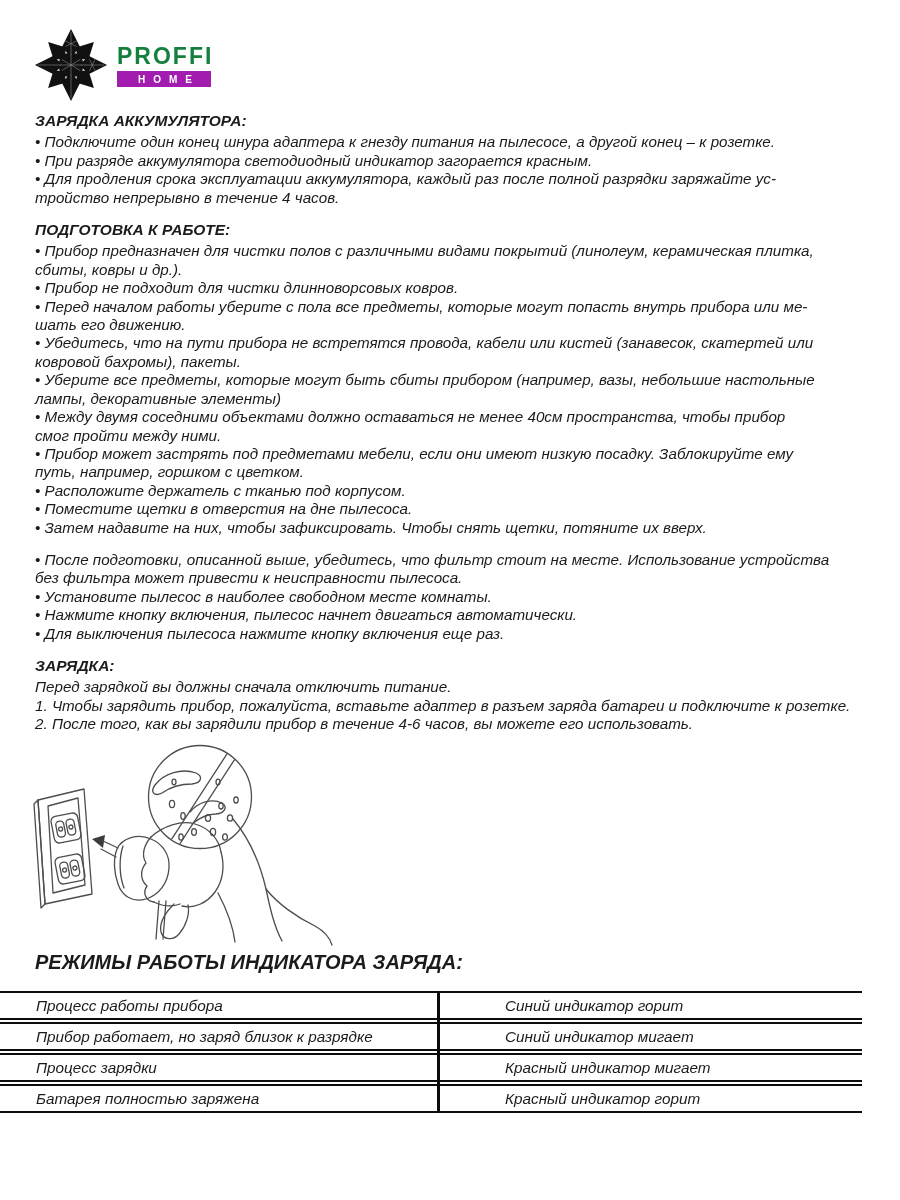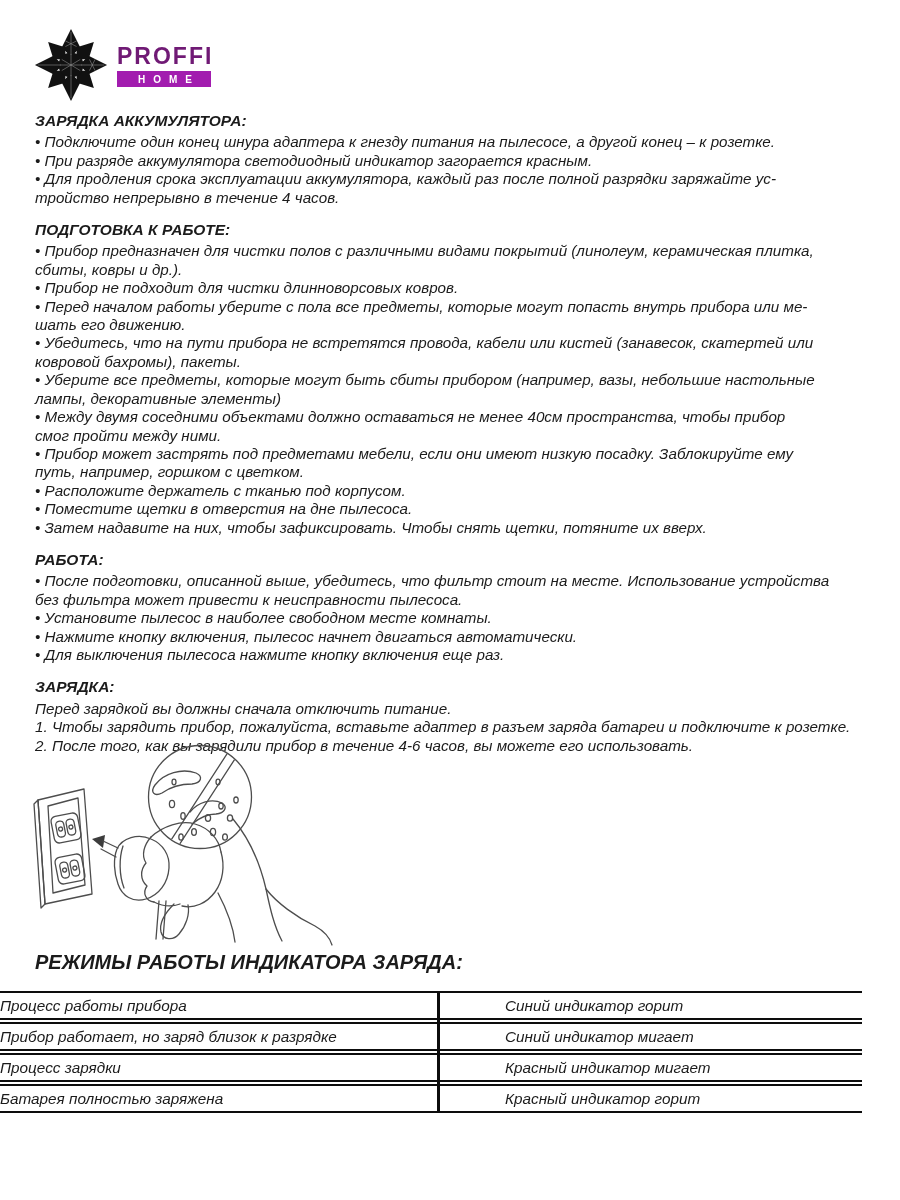--- a/index.html
+++ b/index.html
@@ -7,21 +7,21 @@
     position:relative; width:900px; height:1200px; background:#ffffff;
     overflow:hidden; color:#1b1b1b;
     font-family:"Liberation Sans", sans-serif;
   }
   
   .logo { position:absolute; left:34px; top:26px; display:flex; }
   .logo-sun { width:74px; height:78px; }
   .logo-text { margin-left:9px; margin-top:19px; }
   .brand {
     font-weight:bold; font-size:23px; line-height:1; letter-spacing:2px;
-    color:#701a75; font-family:"Liberation Sans", sans-serif;
+    color:#15803d; font-family:"Liberation Sans", sans-serif;
   }
   .home-bar {
     margin-top:3px; width:94px; height:16px; background:#a21caf; color:#fff;
     font-size:10px; font-weight:bold; letter-spacing:8px; text-indent:10px;
     display:flex; align-items:center; justify-content:center;
     box-sizing:border-box;
   }
   
   #content { position:absolute; left:35px; top:112px; width:840px; font-style:italic; }
   .sec { margin:0 0 14px 0; }
@@ -42,21 +42,21 @@
     font-style:italic;
   }
   .tbl { position:absolute; left:0; top:991px; width:862px; }
   .tbl .row {
     display:flex; align-items:center; height:25px;
     border-top:2.5px solid #0d0d0d; border-bottom:2.5px solid #0d0d0d;
     margin-bottom:2px; background:#fff;
   }
   .tbl .row:last-child { margin-bottom:0; }
   .cell { font-size:15.3px; font-style:italic; white-space:nowrap; }
-  .cell.left  { width:438px; box-sizing:border-box; }
+  .cell.left  { width:438px; padding-left:36px; box-sizing:border-box; }
   .cell.right { flex:1; padding-left:67px; }
   .vline { position:absolute; left:437px; top:0; bottom:0; width:2.5px; background:#0d0d0d; z-index:2; }
 </style>
 </head>
 <body>
 
 <div class="page">
 
   <div class="logo">
     <svg class="logo-sun" viewBox="-40 -41 80 82" xmlns="http://www.w3.org/2000/svg">
@@ -125,21 +125,20 @@
       <div class="ln">• Между двумя соседними объектами должно оставаться не менее 40см пространства, чтобы прибор</div>
       <div class="ln">смог пройти между ними.</div>
       <div class="ln">• Прибор может застрять под предметами мебели, если они имеют низкую посадку. Заблокируйте ему</div>
       <div class="ln">путь, например, горшком с цветком.</div>
       <div class="ln">• Расположите держатель с тканью под корпусом.</div>
       <div class="ln">• Поместите щетки в отверстия на дне пылесоса.</div>
       <div class="ln">• Затем надавите на них, чтобы зафиксировать. Чтобы снять щетки, потяните их вверх.</div>
     </section>
 
     <section class="sec">
-      <h2 class="h">РАБОТА:</h2>
       <div class="ln">• После подготовки, описанной выше, убедитесь, что фильтр стоит на месте. Использование устройства</div>
       <div class="ln">без фильтра может привести к неисправности пылесоса.</div>
       <div class="ln">• Установите пылесос в наиболее свободном месте комнаты.</div>
       <div class="ln">• Нажмите кнопку включения, пылесос начнет двигаться автоматически.</div>
       <div class="ln">• Для выключения пылесоса нажмите кнопку включения еще раз.</div>
     </section>
 
     <section class="sec">
       <h2 class="h">ЗАРЯДКА:</h2>
       <div class="ln">Перед зарядкой вы должны сначала отключить питание.</div>

